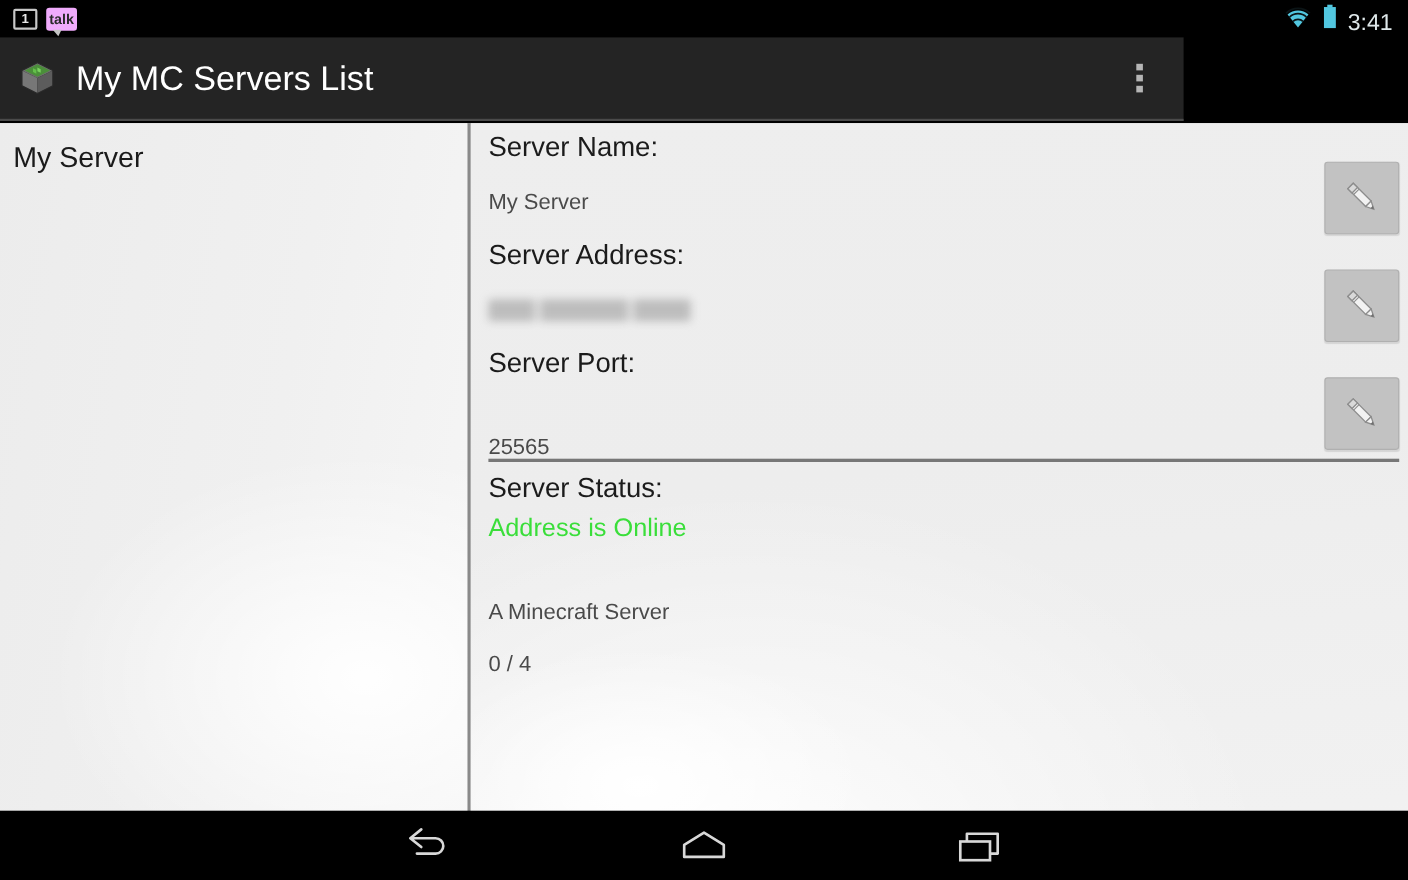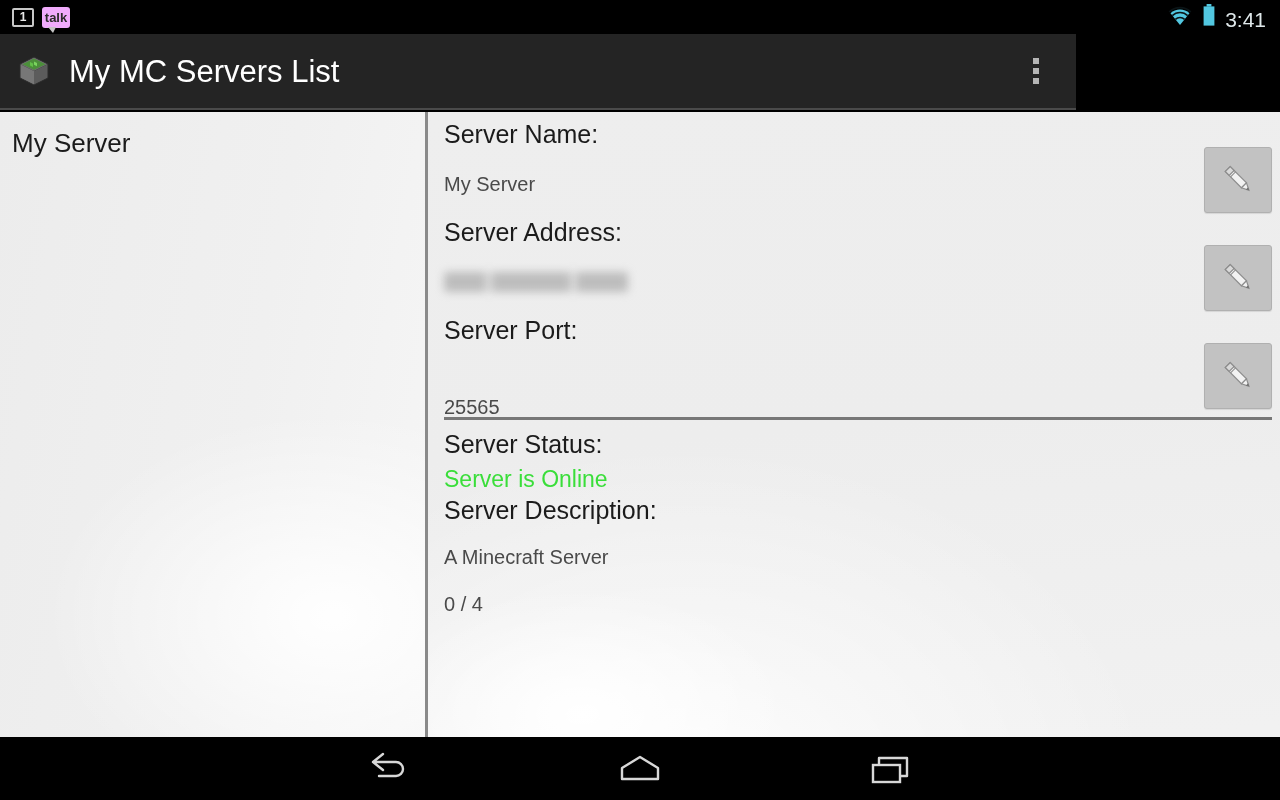--- a/index.html
+++ b/index.html
@@ -321,23 +321,22 @@
             <line x1="18" y1="13.5" x2="25" y2="13.5" stroke="#8d8d8d" stroke-width="1"></line>
             <polygon points="18,29 25,29 21.5,36" fill="#f2f2f2" stroke="#8d8d8d" stroke-width="1.2"></polygon>
             <polygon points="19.9,33.2 23.1,33.2 21.5,36" fill="#6f6f6f"></polygon>
           </g>
         </svg>
       </div>
 
       <div id="detail-divider"></div>
 
       <div class="field-label" style="top:320px;">Server Status:</div>
-      <div class="status-online" style="top:356px;">Server is Online</div>
-
-      <div class="field-label" style="top:386px;">Server Description:</div>
+      <div class="status-online" style="top:356px;">Address is Online</div>
+
       <div class="field-value" style="top:422px;margin-top:13px;">A Minecraft Server</div>
 
       <div class="field-value" style="top:482px;">0 / 4</div>
 
     </div>
   </div>
 
   <div id="nav-bar">
     <div class="nav-btn">
       <svg width="46" height="34" viewBox="0 0 46 34">

